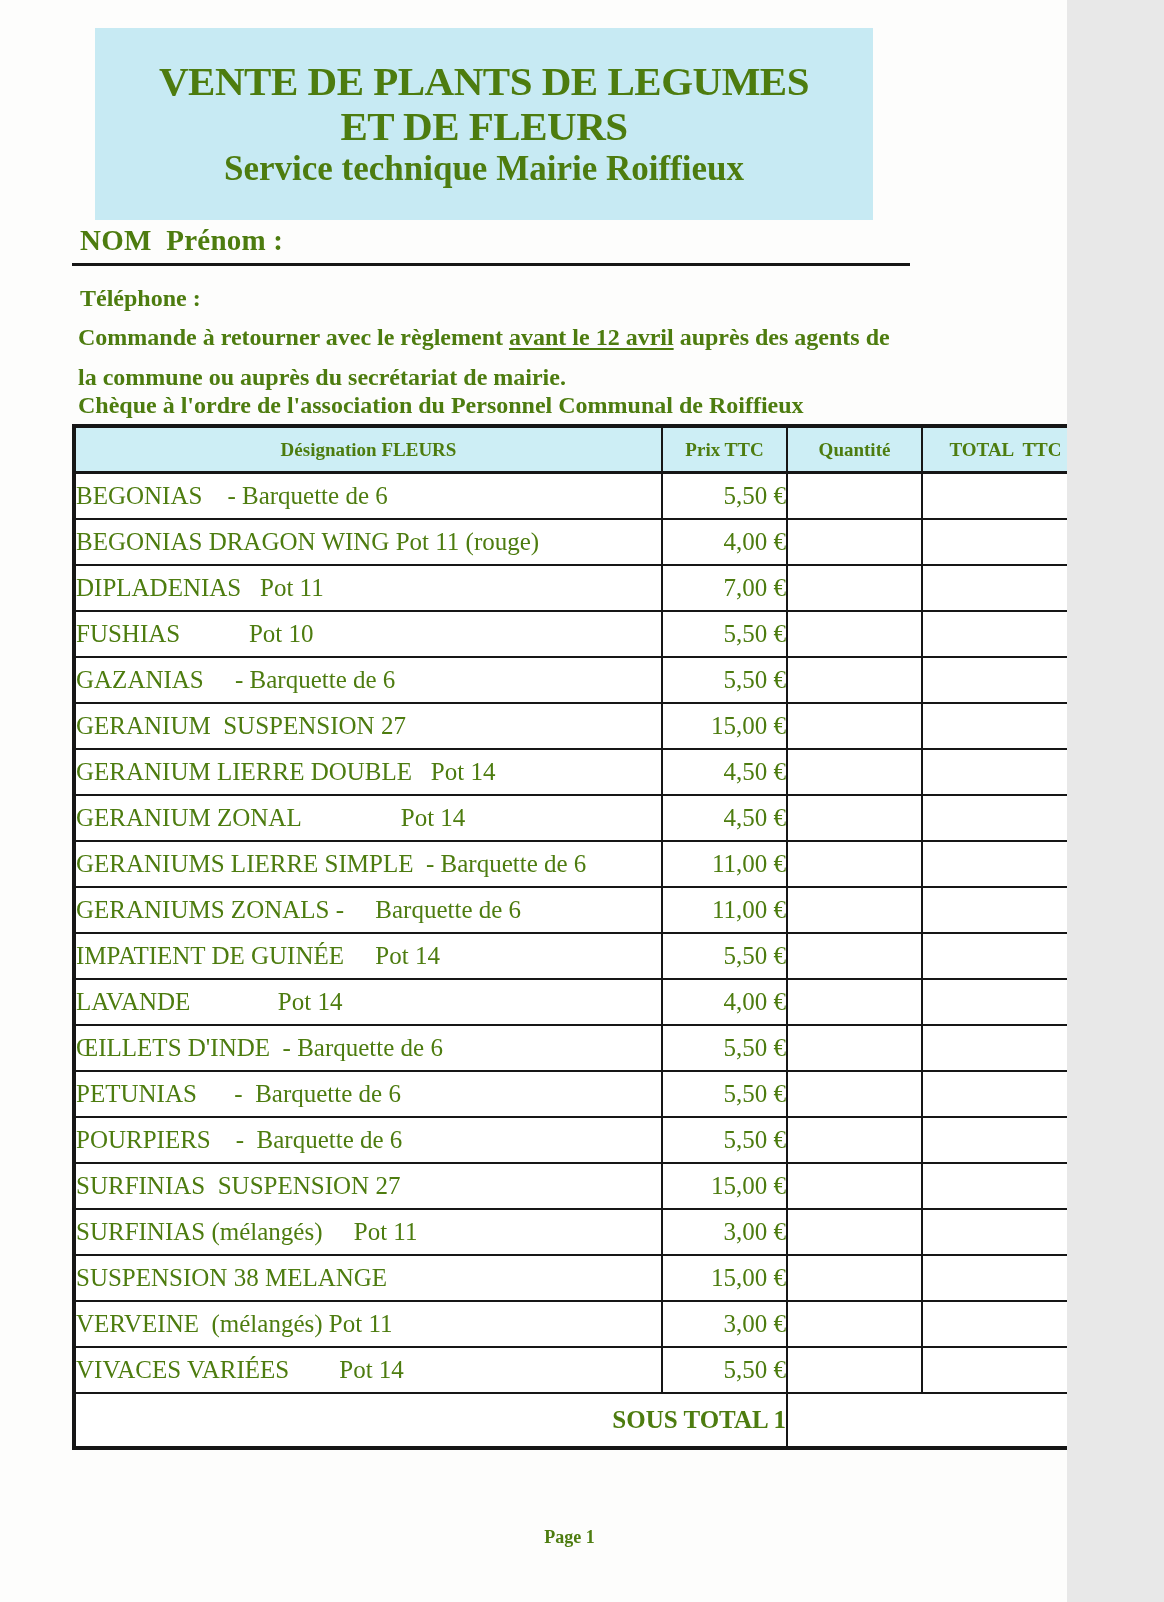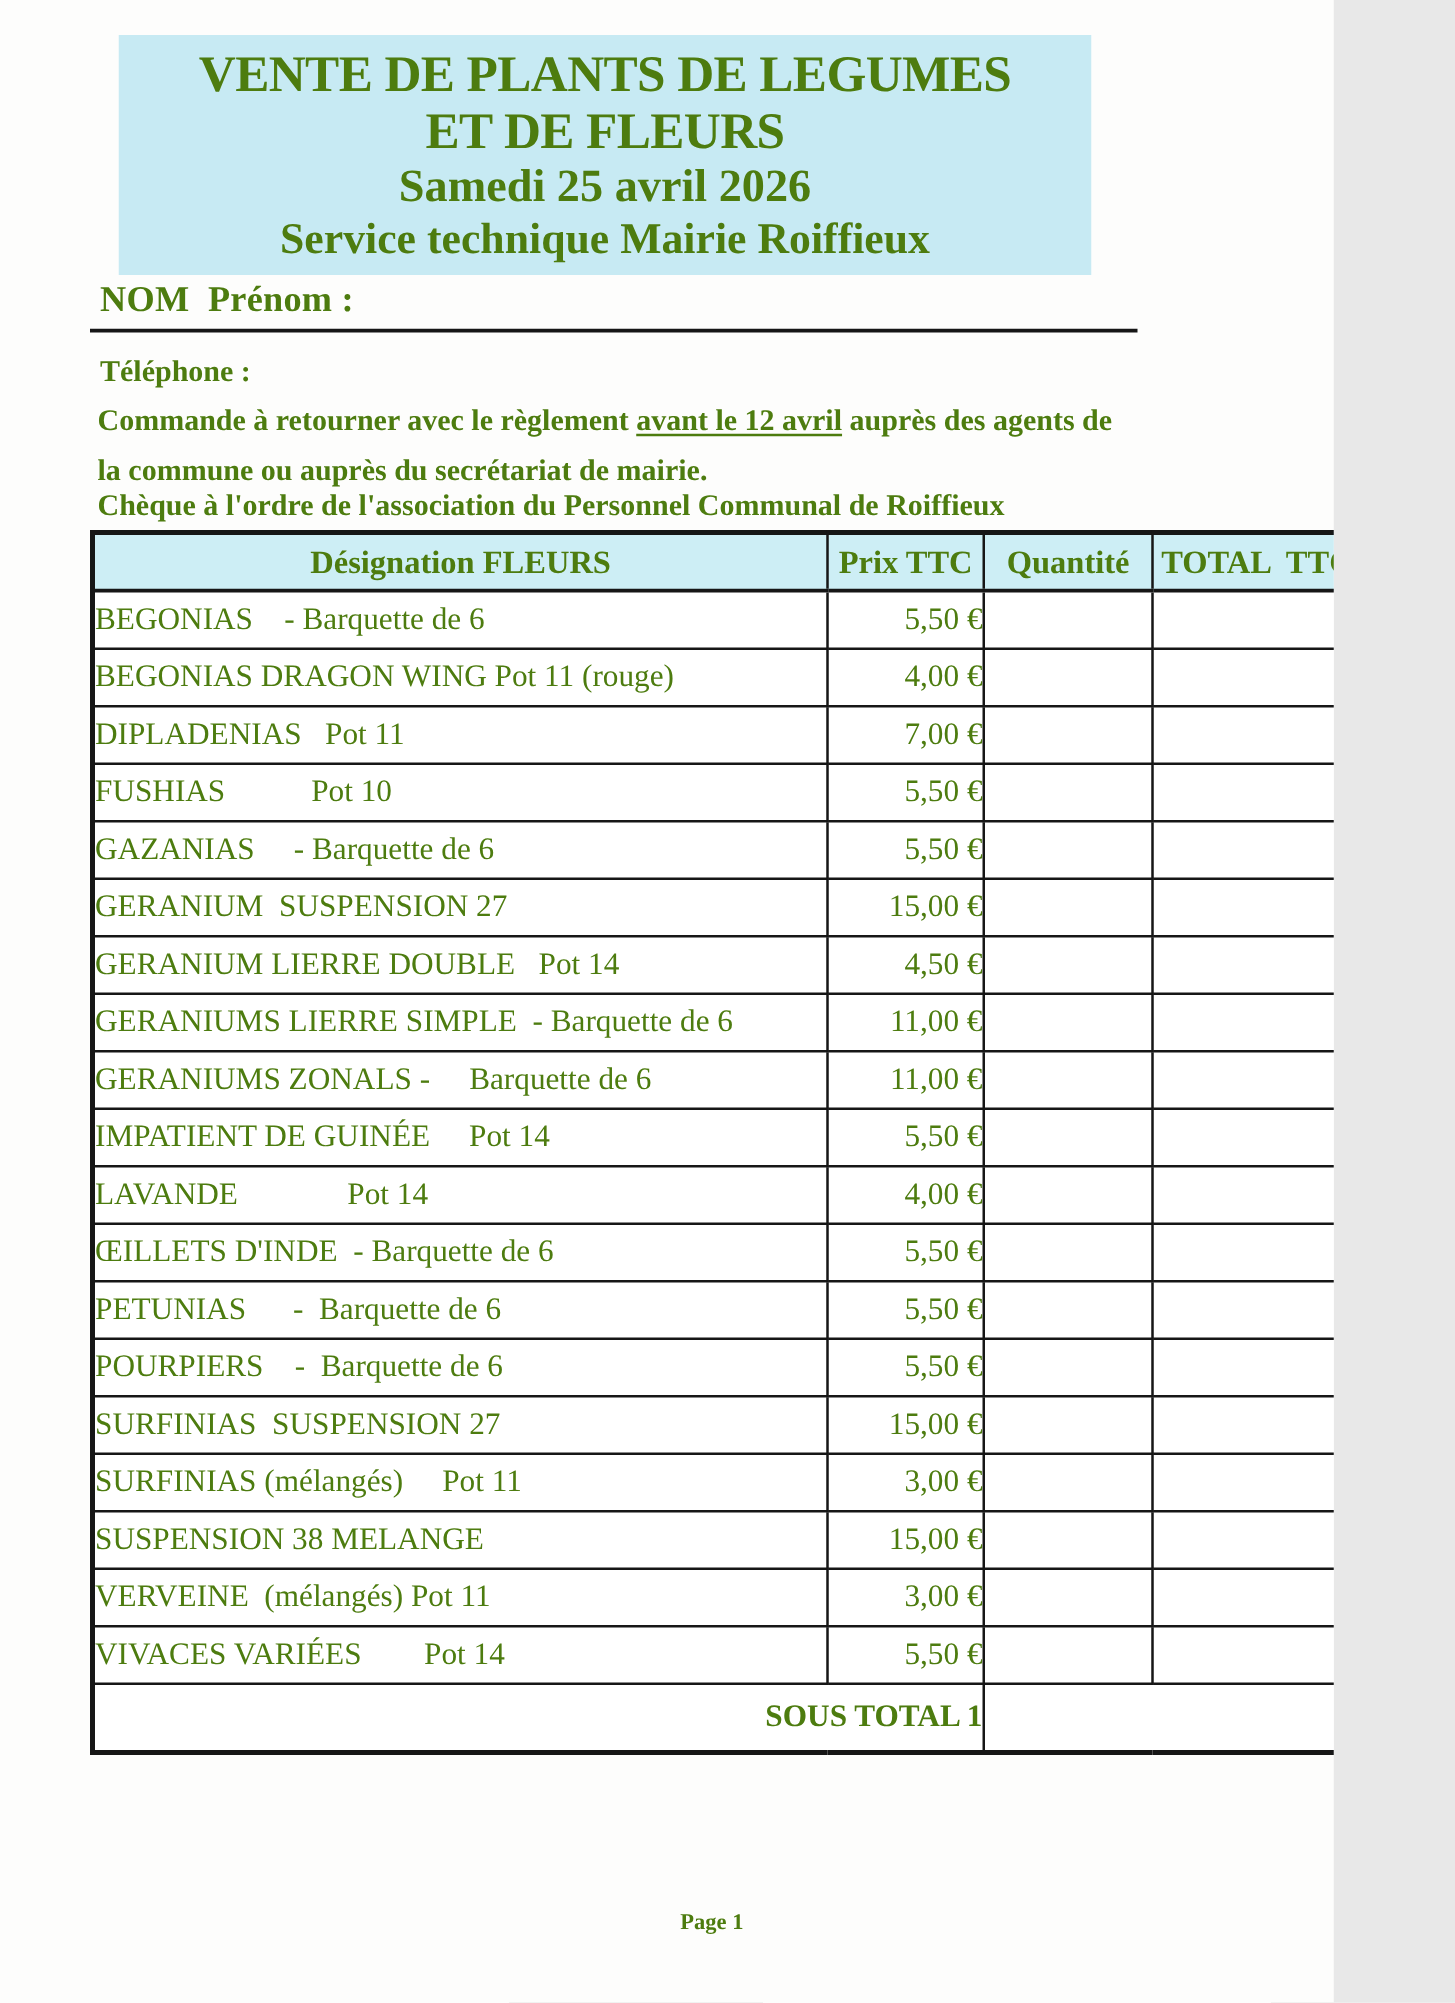--- a/index.html
+++ b/index.html
@@ -36,21 +36,21 @@
   .deadline{text-decoration:underline;text-decoration-thickness:2px;text-underline-offset:3px;}
   
   table.order{
     position:absolute;left:72px;top:424px;width:1016px;
     border-collapse:collapse;table-layout:fixed;
   }
   table.order, table.order td, table.order th{border:2px solid #161616;}
   table.order{border-width:4px;}
   table.order th{
     background:var(--header-bg,#cdeef5);
-    font-size:26px;font-weight:bold;height:43px;
+    font-size:19px;font-weight:bold;height:43px;
     border-bottom-width:3px;white-space:pre;text-align:center;padding:0;
   }
   table.order td{height:44px;font-size:25px;padding:0;background:#fff;}
   td.c-des{padding-left:6px;white-space:pre;overflow:hidden;margin-top:12px;}
   td.c-prix{text-align:right;padding-right:8px;white-space:pre;}
   tr.subtotal td{height:52px;}
   td.subtotal-label{
     text-align:right;padding-right:62px;
     font-weight:bold;font-size:27px;white-space:pre;
   }
@@ -62,21 +62,20 @@
   }
 </style>
 </head>
 <body>
 
 <div class="page">
 
   <div class="banner">
     <div class="title-main">VENTE DE PLANTS DE LEGUMES</div>
     <div class="title-main">ET DE FLEURS</div>
-    <div class="title-date">Samedi 25 avril 2026</div>
     <div class="title-org">Service technique Mairie Roiffieux</div>
   </div>
 
 
   <div class="nom-label">NOM  Prénom :</div>
   <div class="nom-line"></div>
   <div class="tel-label">Téléphone :</div>
 
   <div class="instr instr-1"><span>Commande à retourner avec le règlement </span><span class="deadline">avant le 12 avril</span><span> auprès des agents de</span></div>
   <div class="instr instr-2">la commune ou auprès du secrétariat de mairie.</div>
@@ -134,20 +133,26 @@
           <td></td>
           <td></td>
         </tr>
         <tr>
           <td class="c-des">GERANIUM LIERRE DOUBLE   Pot 14</td>
           <td class="c-prix">4,50 €</td>
           <td></td>
           <td></td>
         </tr>
         <tr>
+          <td class="c-des">GERANIUM ZONAL                Pot 14</td>
+          <td class="c-prix">4,50 €</td>
+          <td></td>
+          <td></td>
+        </tr>
+        <tr>
           <td class="c-des">GERANIUMS LIERRE SIMPLE  - Barquette de 6</td>
           <td class="c-prix">11,00 €</td>
           <td></td>
           <td></td>
         </tr>
         <tr>
           <td class="c-des">GERANIUMS ZONALS -     Barquette de 6</td>
           <td class="c-prix">11,00 €</td>
           <td></td>
           <td></td>

